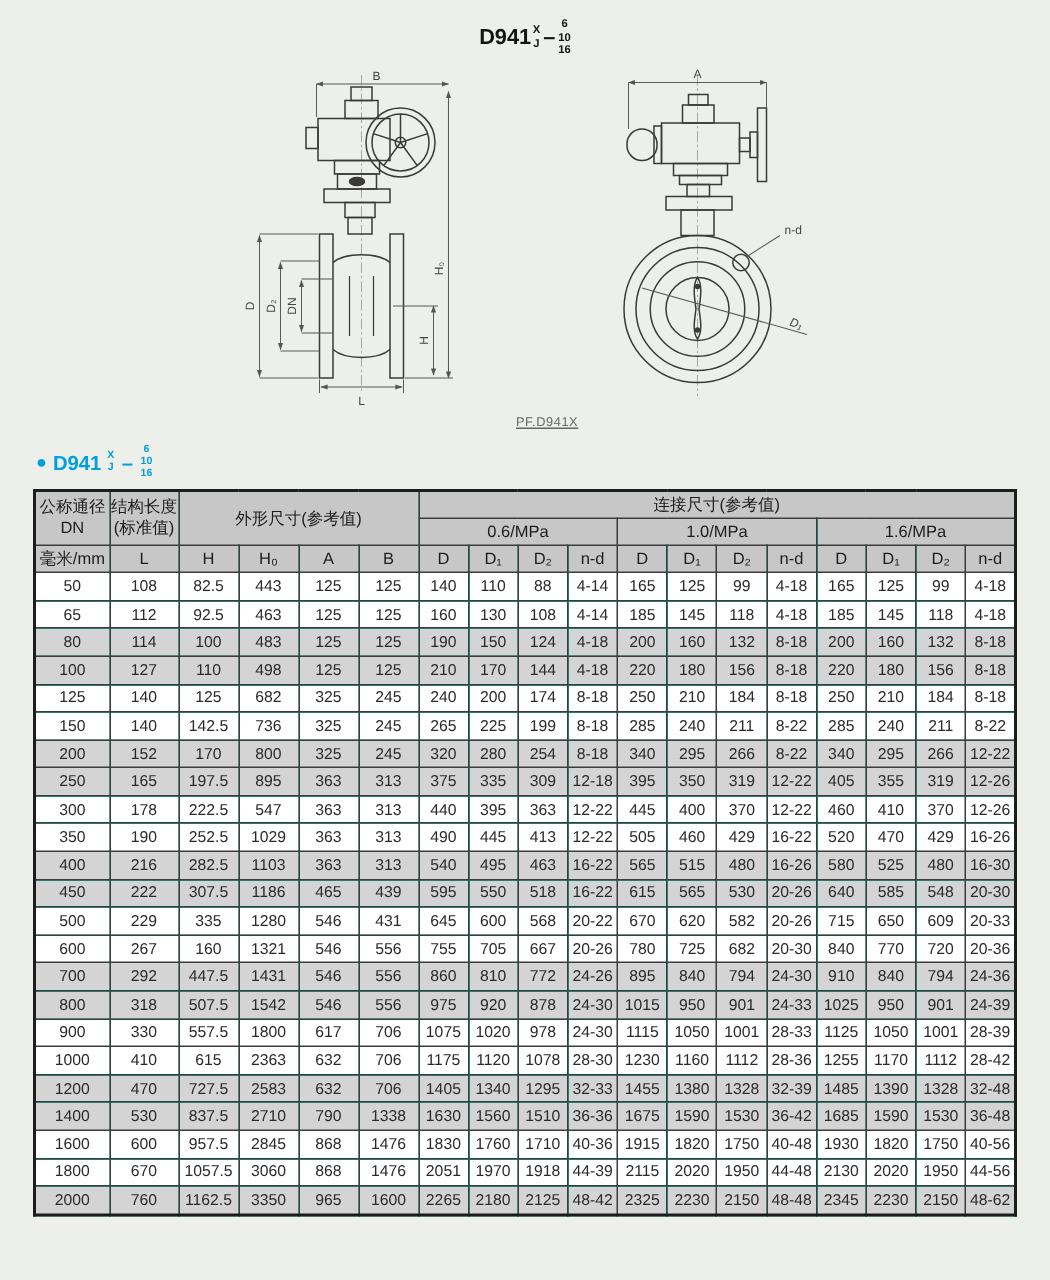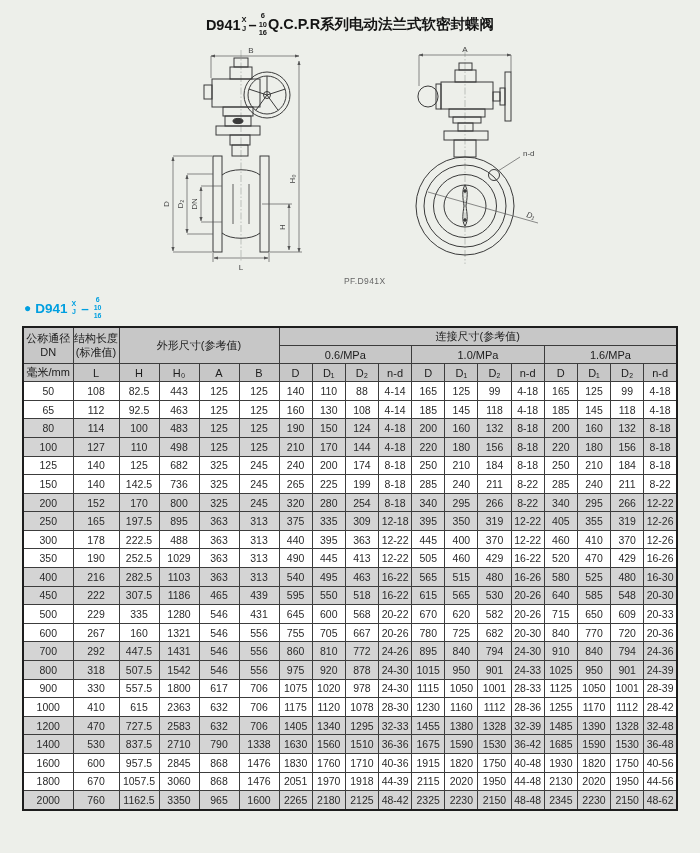--- a/index.html
+++ b/index.html
@@ -19,21 +19,21 @@
     display:inline-flex;flex-direction:column;align-items:center;
     font-size:7.5px;line-height:1.15;font-weight:bold;vertical-align:middle;
   }
   .dash{font-weight:bold;margin:0 1px;}
   
   .hero{position:relative;height:296px;}
   .svg-abs{position:absolute;}
   svg text{font-family:"Liberation Sans","DejaVu Sans",sans-serif;fill:#444;font-size:8px;}
   .fig-caption{
     position:absolute;left:344px;top:276px;
-    font-size:8.5px;color:#666;letter-spacing:.4px;
+    font-size:8.5px;color:#666;letter-spacing:.4px;text-decoration:underline;
   }
   
   .section{
     margin:0 0 6px 24px;
     display:flex;align-items:center;gap:4px;
     font-size:13.5px;font-weight:bold;color:#009fe0;
   }
   .section .stack{font-size:7px;color:#009fe0;}
   .bullet{font-size:12px;line-height:1;}
   
@@ -69,21 +69,20 @@
     <span class="stack">
       <span>X</span>
       <span>J</span>
     </span>
     <span class="dash">–</span>
     <span class="stack">
       <span>6</span>
       <span>10</span>
       <span>16</span>
     </span>
-    <span>Q.C.P.R系列电动法兰式软密封蝶阀</span>
   </h1>
 
   <svg class="svg-abs" style="left:146px;top:44px;" width="200" height="232" viewBox="0 0 200 232">
     <defs>
       <marker id="ar1" viewBox="0 0 10 10" refX="9" refY="5" markerWidth="7" markerHeight="7" orient="auto-start-reverse">
         <path d="M0,1.5 L10,5 L0,8.5 z" fill="#555"></path>
       </marker>
     </defs>
     <g stroke="#3a3a3a" stroke-width="1" fill="none">
 
@@ -434,21 +433,21 @@
           <td>12-22</td>
           <td>405</td>
           <td>355</td>
           <td>319</td>
           <td>12-26</td>
         </tr>
         <tr>
           <td>300</td>
           <td>178</td>
           <td>222.5</td>
-          <td>488</td>
+          <td>547</td>
           <td>363</td>
           <td>313</td>
           <td>440</td>
           <td>395</td>
           <td>363</td>
           <td>12-22</td>
           <td>445</td>
           <td>400</td>
           <td>370</td>
           <td>12-22</td>

